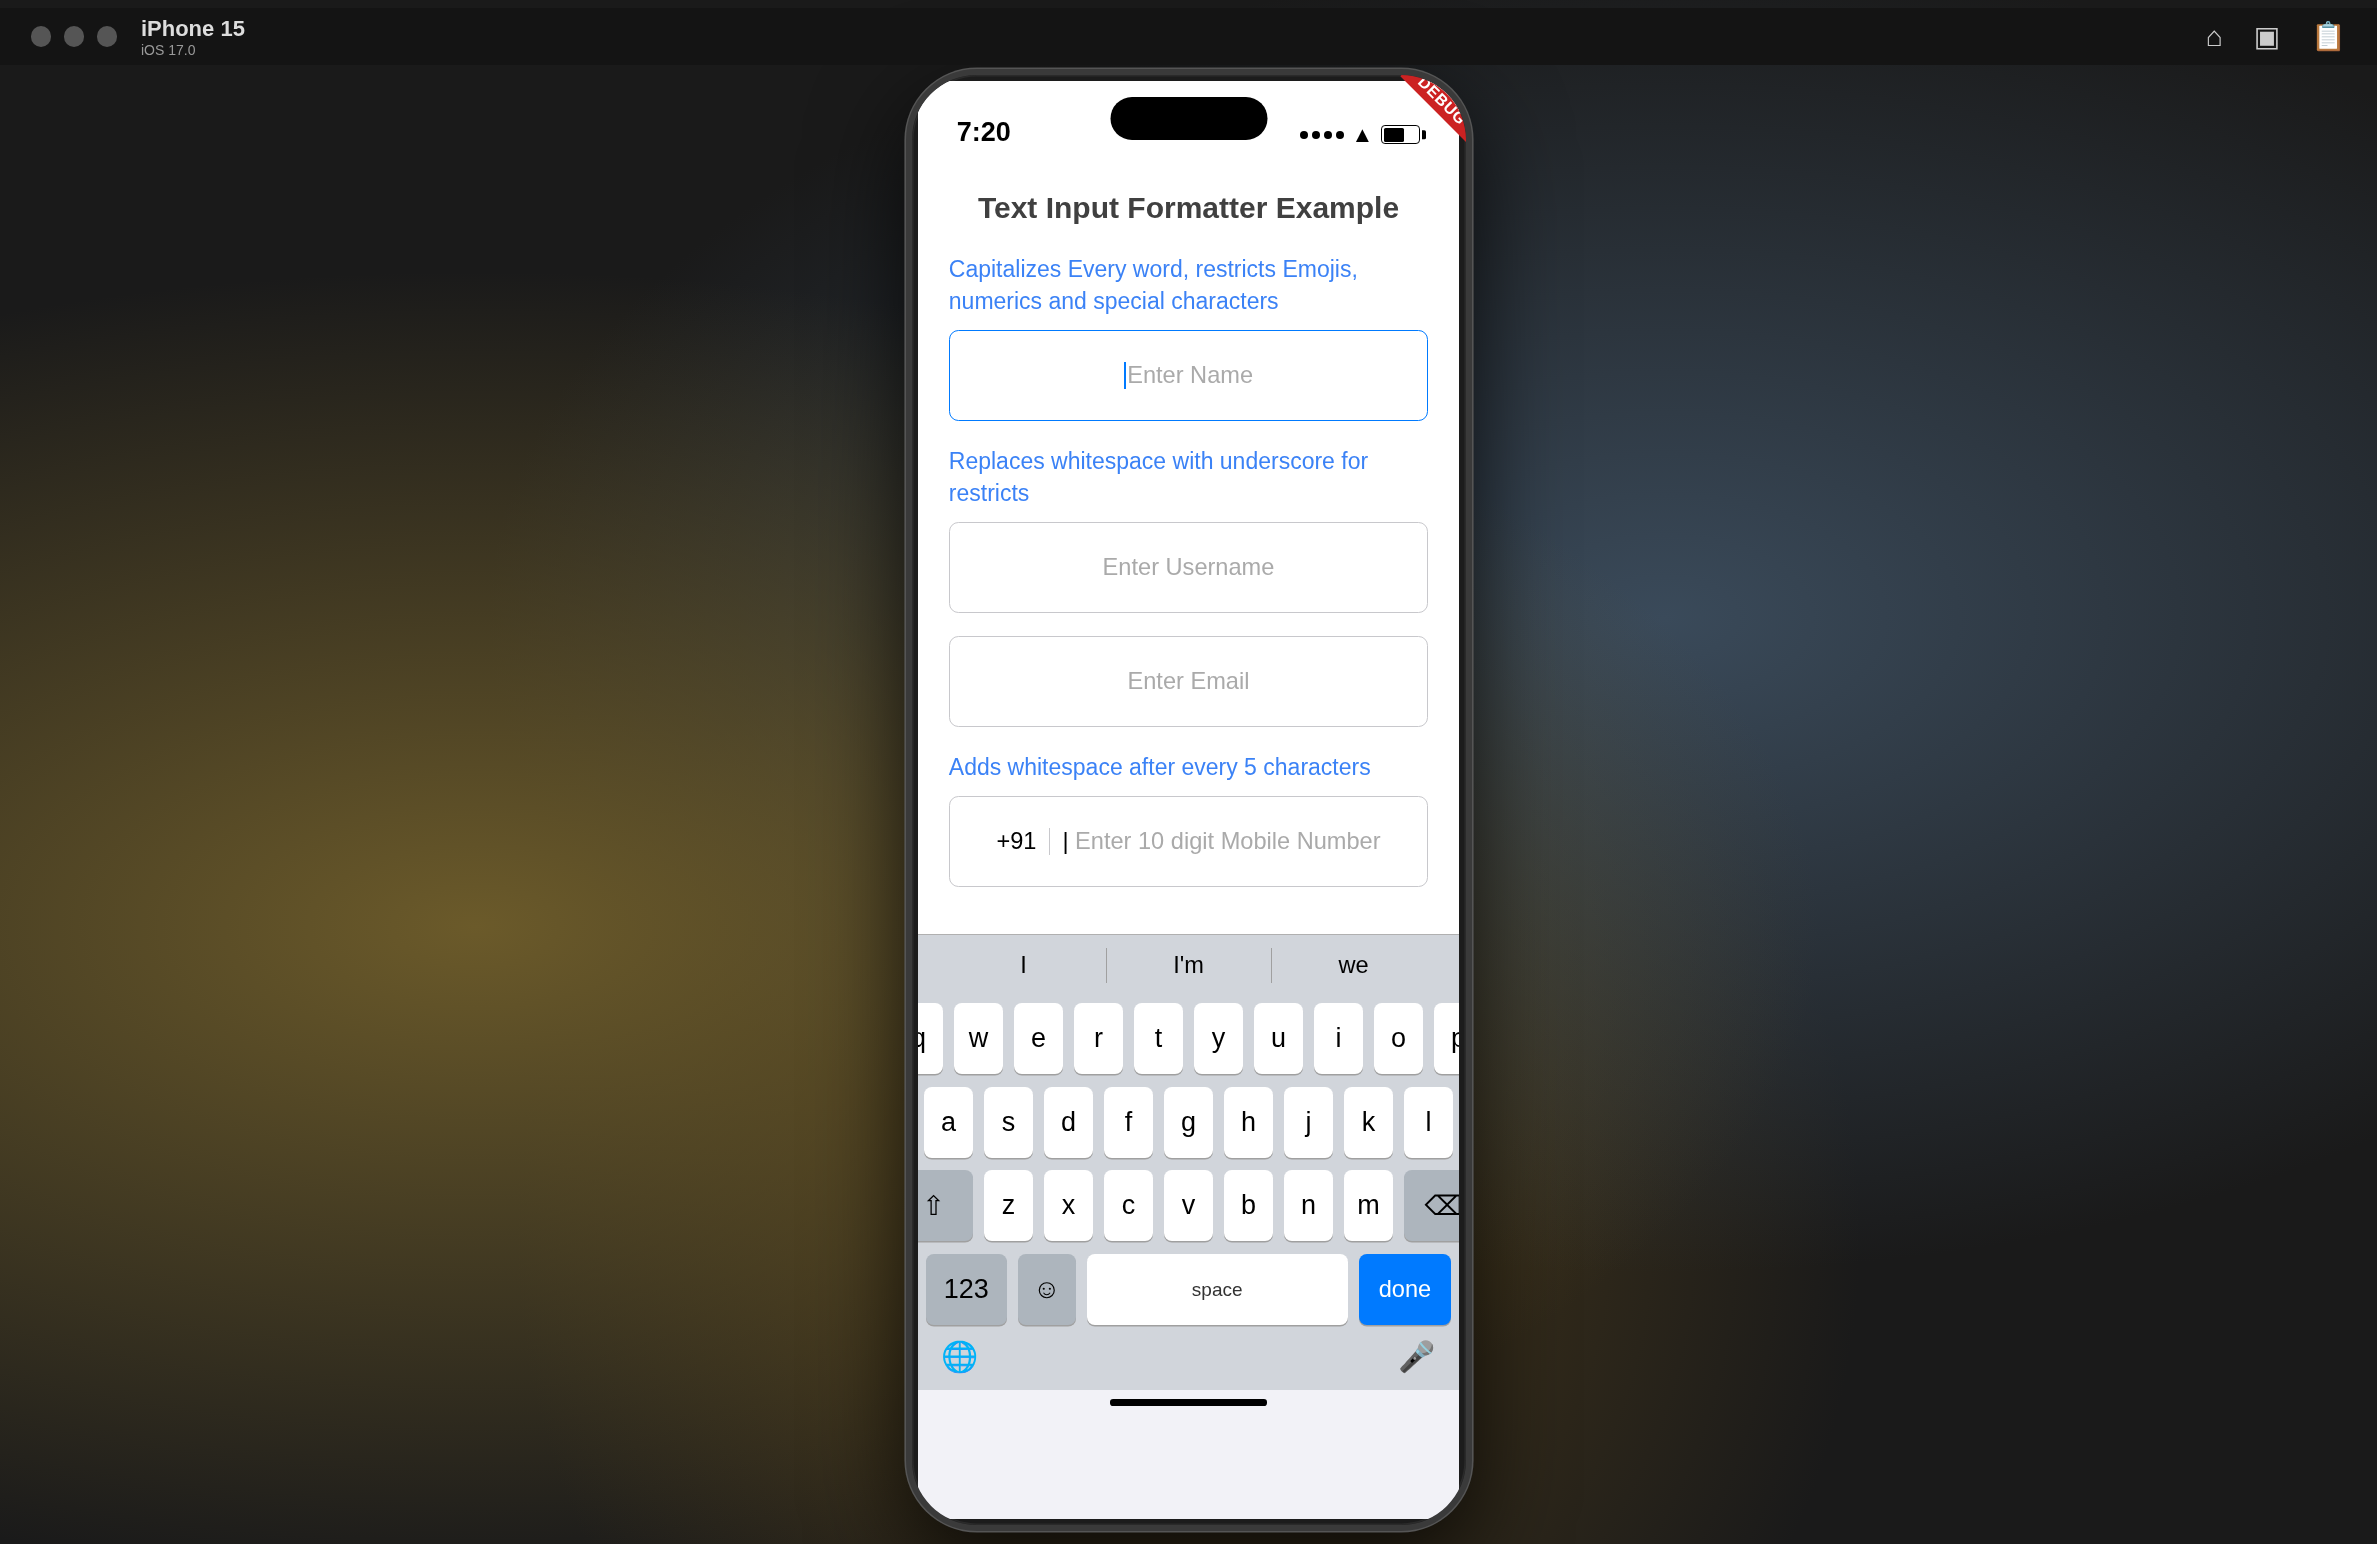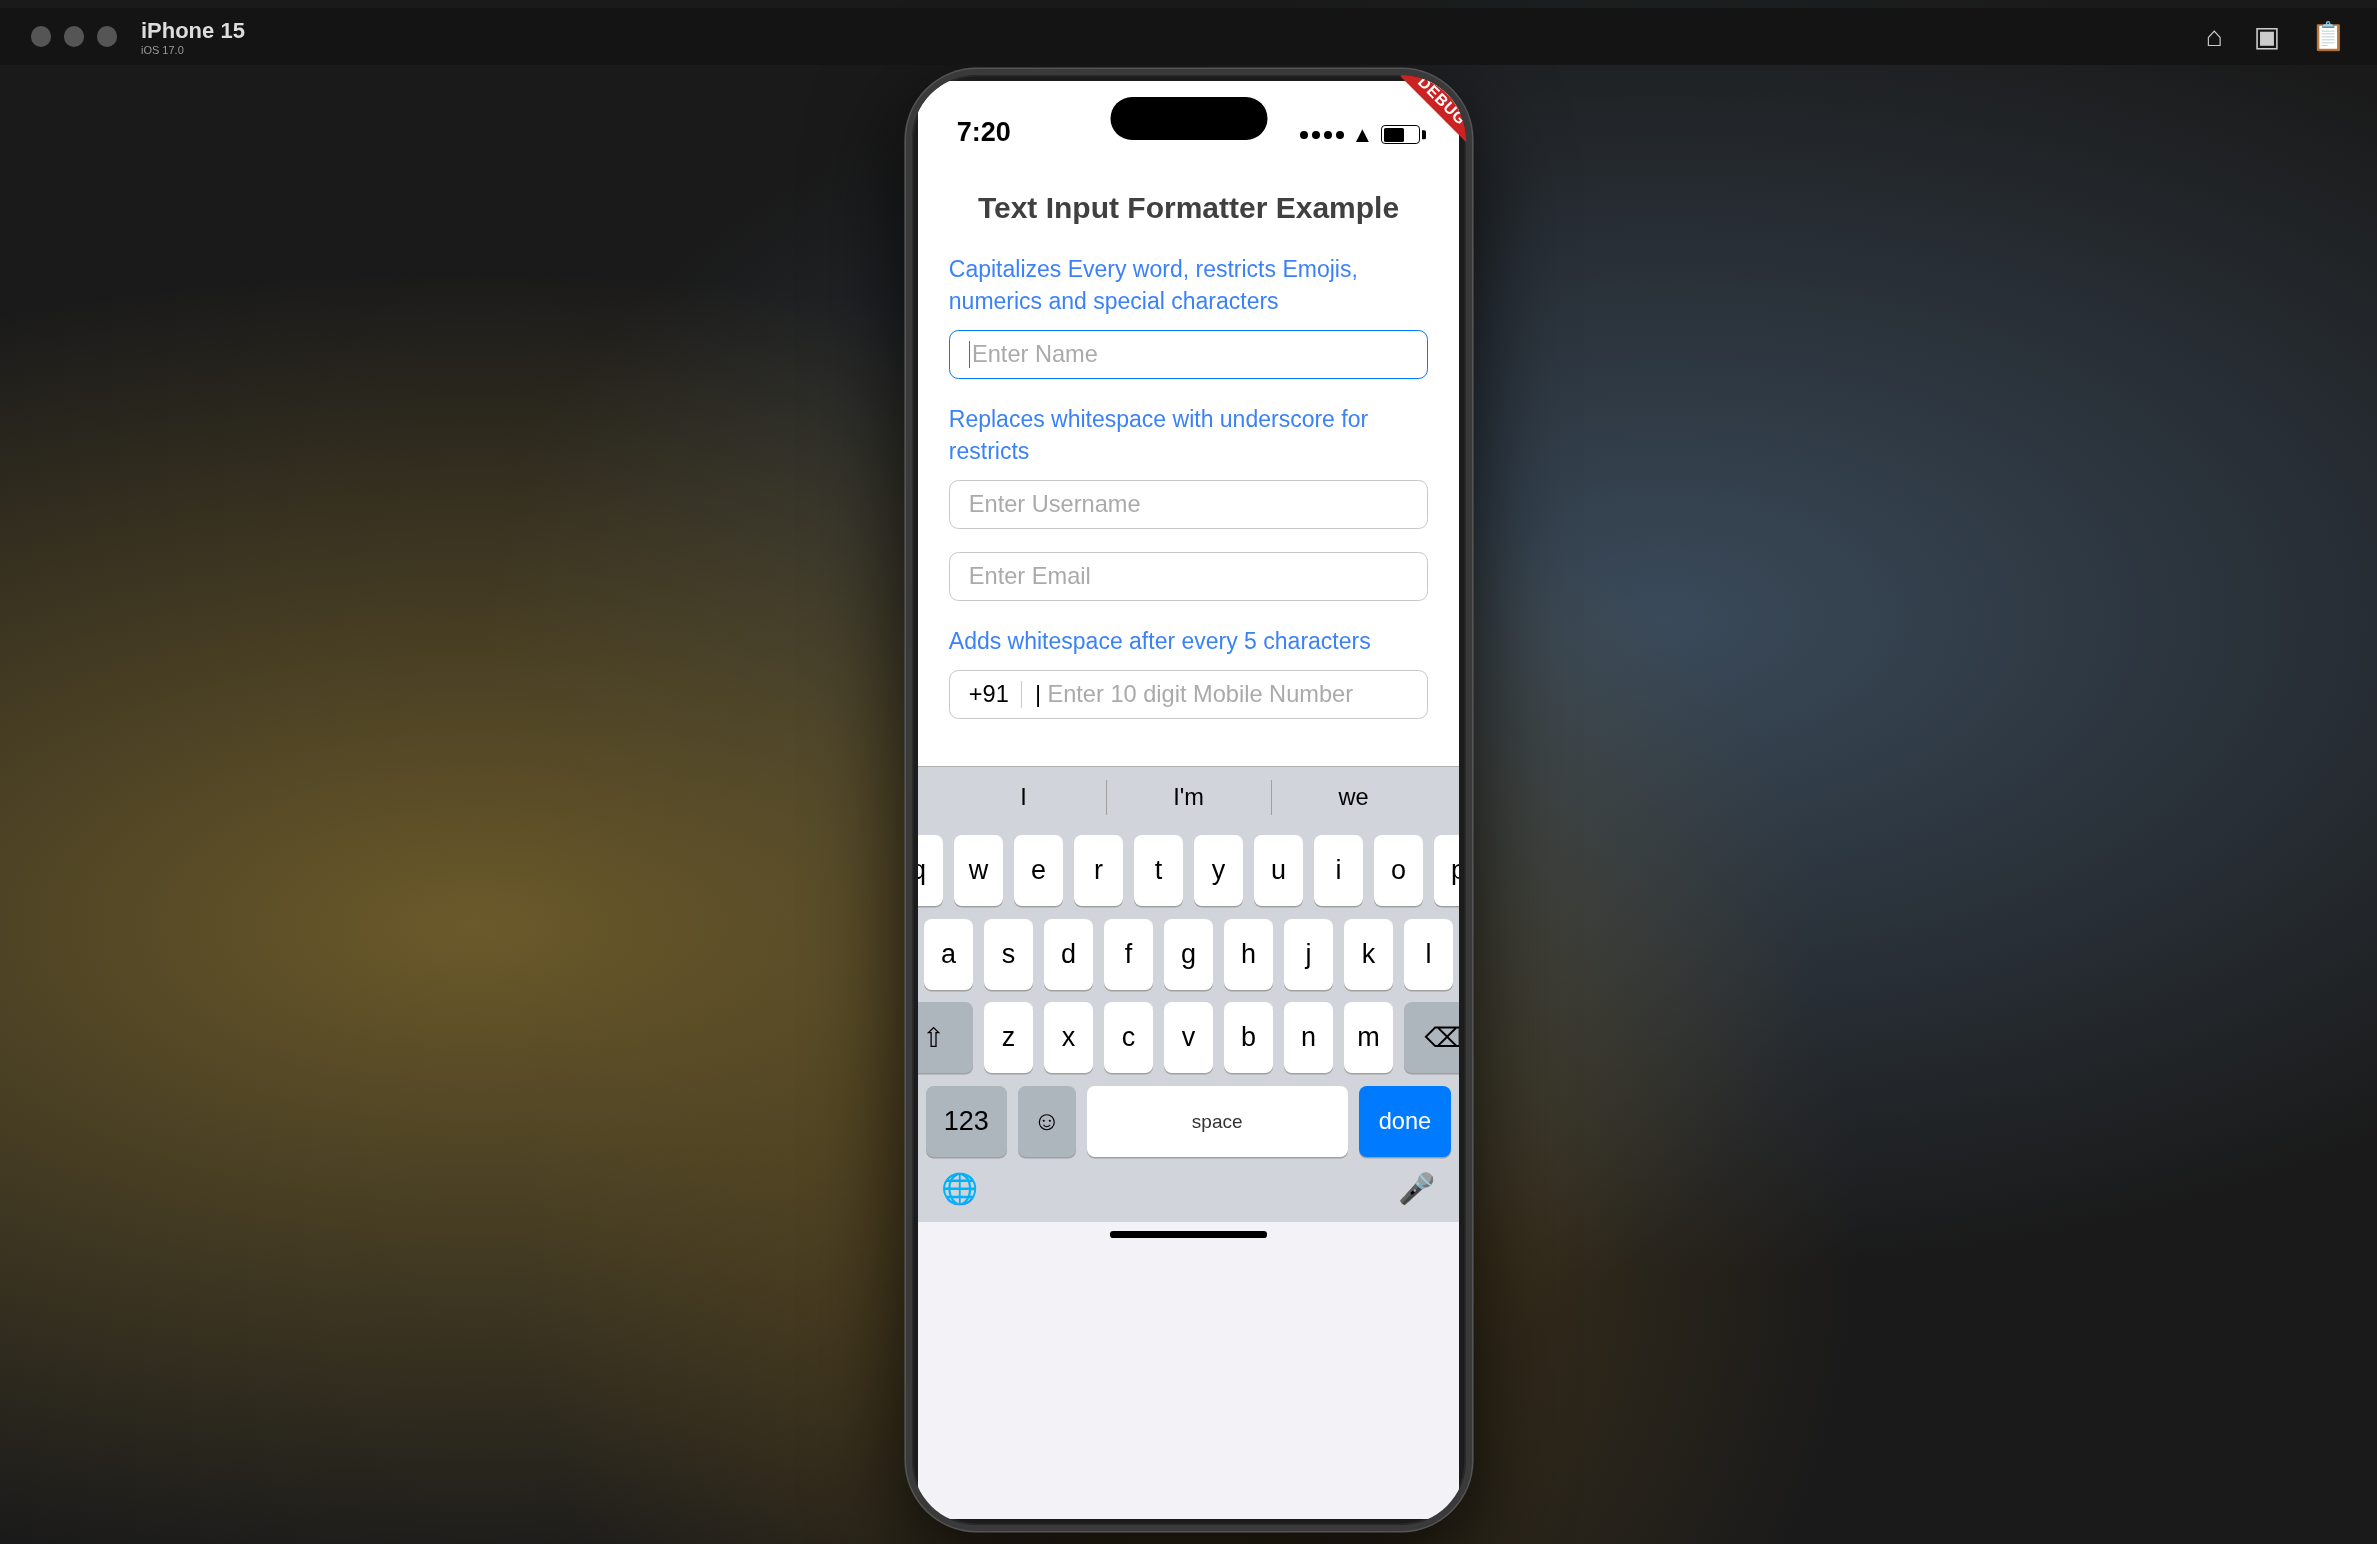--- a/index.html
+++ b/index.html
@@ -221,28 +221,29 @@
       font-size: 23px;
       color: #3b82f6;
       margin-bottom: 12.6px;
       line-height: 1.4;
     }
 
     .text-input {
       width: 100%;
       border: 1.2px solid #c8c8cc;
       border-radius: 9.4px;
-      padding: 10px 19px;
+      padding: 31px 19px;
       font-size: 23.6px;
       color: #000;
       background: white;
       margin-bottom: 23.6px;
       display: flex;
       align-items: center;
       position: relative;
+      justify-content: center;
     }
 
     .text-input.active {
       border-color: #007aff;
     }
 
     .input-cursor {
       display: inline-block;
       width: 1.6px;
       height: 27px;
@@ -392,21 +393,21 @@
 <div class="bg"></div>
 
 <div class="menu-bar">
   <div class="menu-bar-dots">
     <div class="dot"></div>
     <div class="dot"></div>
     <div class="dot"></div>
   </div>
   <div>
     <div style="color:#ddd;font-size:22px;font-weight:600;">iPhone 15</div>
-    <div style="color:#999;font-size:11px;">iOS 17.0</div>
+    <div style="color:#999;font-size:14px;">iOS 17.0</div>
   </div>
   <div class="menu-bar-right">
     <span class="menu-icon">⌂</span>
     <span class="menu-icon">▣</span>
     <span class="menu-icon">📋</span>
   </div>
 </div>
 
 <div class="phone-container">
   <div class="phone-frame">

